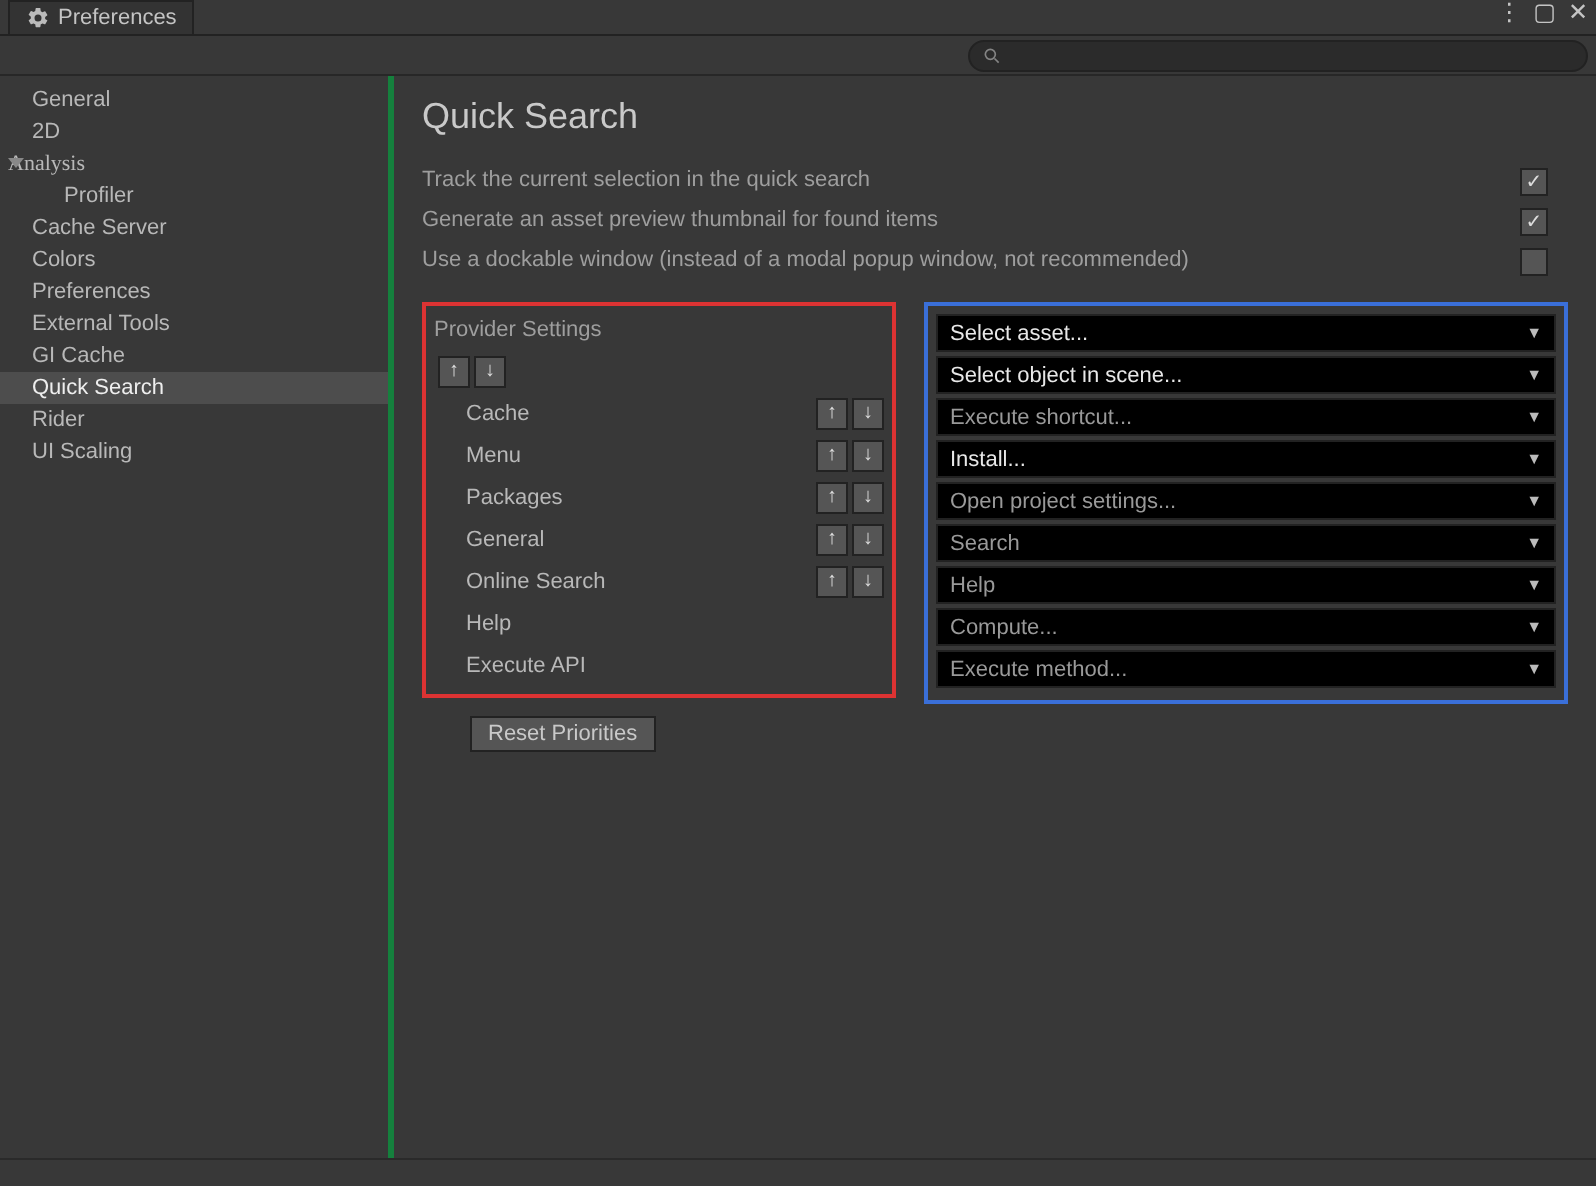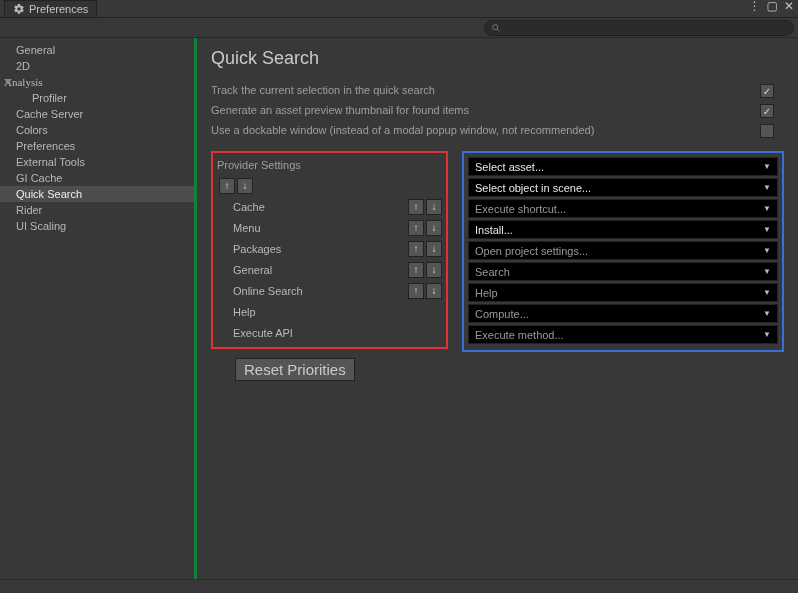--- a/index.html
+++ b/index.html
@@ -188,21 +188,21 @@
   }
   .reset-btn {
     display: inline-block;
     background: #555;
     border: 1px solid #222;
     padding: 2px 8px;
     margin-top: 6px;
     margin-left: 24px;
     color: #c9c9c9;
     cursor: pointer;
-    font-size: 15px;
+    font-size: 11px;
   }
 </style>
 </head>
 <body>
 
 <div class="titlebar">
   <div class="tab">
     <svg viewBox="0 0 24 24" fill="#bbb">
         <path d="M19.14,12.94a7.14,7.14,0,0,0,.05-.94,7.14,7.14,0,0,0-.05-.94l2.03-1.58a.5.5,0,0,0,.12-.64l-1.92-3.32a.5.5,0,0,0-.6-.22l-2.39.96a7.03,7.03,0,0,0-1.62-.94l-.36-2.54A.5.5,0,0,0,13.9,2h-3.8a.5.5,0,0,0-.49.42L9.25,4.96a7.03,7.03,0,0,0-1.62.94l-2.39-.96a.5.5,0,0,0-.6.22L2.72,8.48a.5.5,0,0,0,.12.64l2.03,1.58a7.14,7.14,0,0,0-.05.94,7.14,7.14,0,0,0,.05.94L2.84,14.16a.5.5,0,0,0-.12.64l1.92,3.32a.5.5,0,0,0,.6.22l2.39-.96a7.03,7.03,0,0,0,1.62.94l.36,2.54a.5.5,0,0,0,.49.42h3.8a.5.5,0,0,0,.49-.42l.36-2.54a7.03,7.03,0,0,0,1.62-.94l2.39.96a.5.5,0,0,0,.6-.22l1.92-3.32a.5.5,0,0,0-.12-.64ZM12,15.5A3.5,3.5,0,1,1,15.5,12,3.5,3.5,0,0,1,12,15.5Z"></path>
       </svg>

